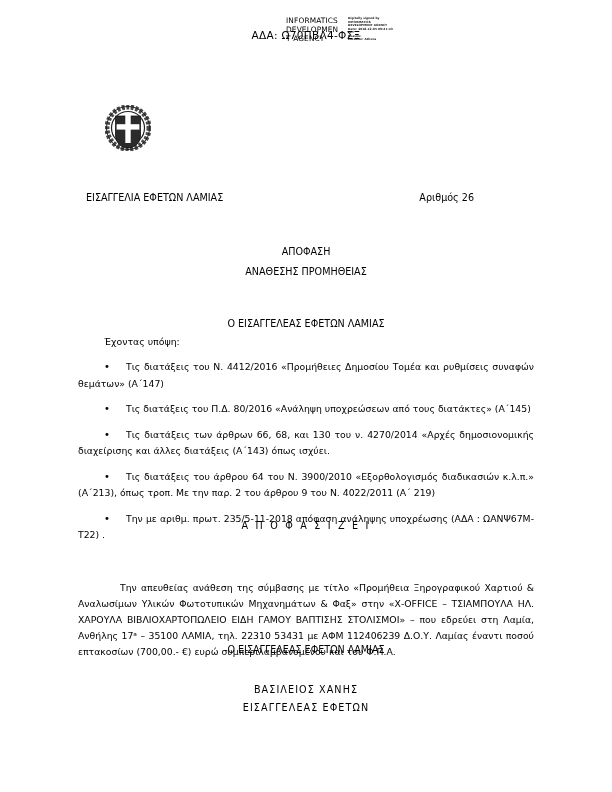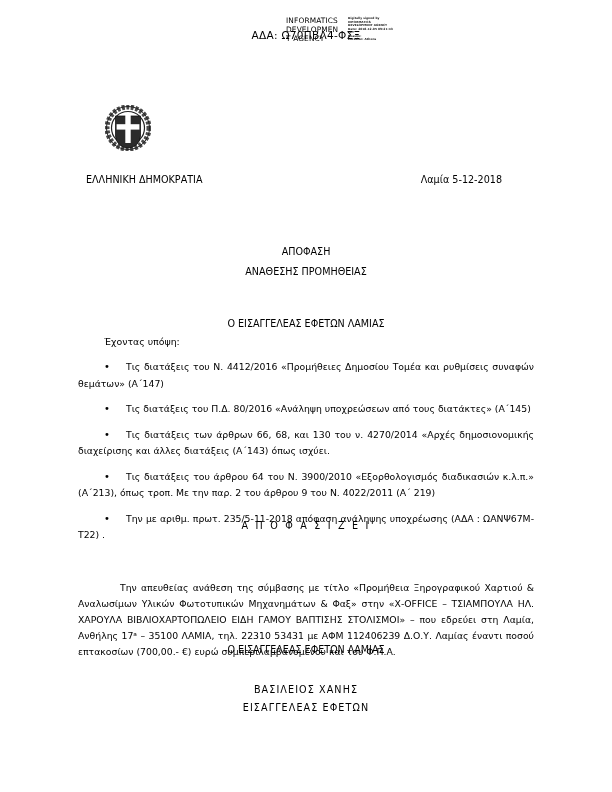--- a/index.html
+++ b/index.html
@@ -180,23 +180,23 @@
         <circle cx="23" cy="23" r="21" fill="none" stroke="#4a4a4a" stroke-width="5" stroke-dasharray="3 1.6"></circle>
         <circle cx="23" cy="23" r="21.5" fill="none" stroke="#222" stroke-width="1"></circle>
         <circle cx="23" cy="23" r="16.5" fill="none" stroke="#222" stroke-width="1.2"></circle>
         <path d="M10.5 13 h25 v20 a12.5 12.5 0 0 1 -12.5 12 a12.5 12.5 0 0 1 -12.5 -12 z" transform="translate(0,-2) scale(1)" fill="#2b2b2b" stroke="#111" stroke-width="0.8"></path>
         <rect x="20.3" y="10" width="5.4" height="28" fill="#ffffff"></rect>
         <rect x="11.6" y="19.2" width="22.8" height="5.4" fill="#ffffff"></rect>
       </g>
     </svg>
   </div>
 
-  <div class="hdr-row hdr-row-1">
-    <span class="hdr-left">ΕΛΛΗΝΙΚΗ ΔΗΜΟΚΡΑΤΙΑ</span>
-    <span class="hdr-right">Λαμία 5-12-2018</span>
+  <div class="hdr-row hdr-row-2">
+    <span class="hdr-left">ΕΙΣΑΓΓΕΛΙΑ ΕΦΕΤΩΝ ΛΑΜΙΑΣ</span>
+    <span class="hdr-right">Αριθμός 26</span>
   </div>
 
   <div class="ctr t-apofasi">ΑΠΟΦΑΣΗ</div>
   <div class="ctr t-anathesis">ΑΝΑΘΕΣΗΣ ΠΡΟΜΗΘΕΙΑΣ</div>
   <div class="ctr t-eisagelea-1">Ο ΕΙΣΑΓΓΕΛΕΑΣ ΕΦΕΤΩΝ ΛΑΜΙΑΣ</div>
 
   <div class="intro">Έχοντας υπόψη:</div>
 
   <div class="bullets">
     <div class="bullet">

